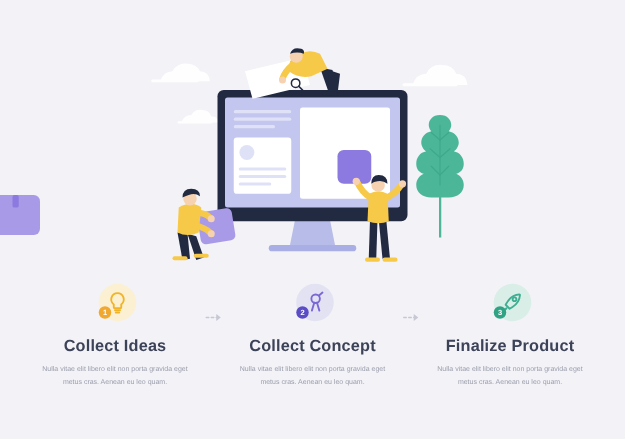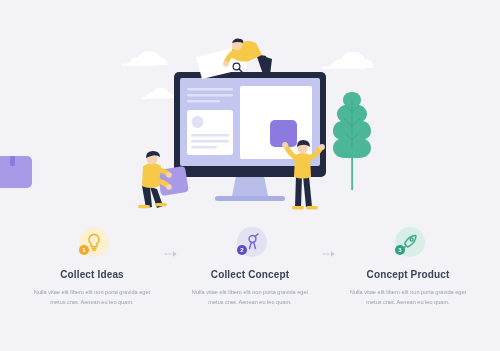--- a/index.html
+++ b/index.html
@@ -52,21 +52,21 @@
 
   .step-badge {
     position: relative;
     width: 42px;
     height: 38px;
     margin-bottom: 4px;
   }
   .step-badge svg { display: block; }
 
   .step-title {
-    font-size: 10px;
+    font-size: 13px;
     font-weight: bold;
     color: #3c4257;
     letter-spacing: .15px;
     margin-top: 2px;
     text-align: center;
     white-space: nowrap;
   }
 
   .step-desc {
     margin-top: 7px;
@@ -293,18 +293,18 @@
           <circle cx="23" cy="17" r="15" fill="#d9eee7"></circle>
           <g stroke="#3fae92" stroke-width="1.5" fill="none" stroke-linecap="round" stroke-linejoin="round">
             <path d="M28.5 10.5 c-4 0.3 -7.5 2.6 -9.6 6 l-1.4 2.3 l3.2 3.2 l2.3 -1.4 c3.4 -2.1 5.7 -5.6 6 -9.6 l-0.5 -0.5 z"></path>
             <line x1="18.2" y1="21.6" x2="15.6" y2="24.2"></line>
             <circle cx="24.6" cy="14.4" r="1.5"></circle>
           </g>
           <circle cx="13" cy="25" r="5" fill="#2fa384"></circle>
           <text x="13" y="27.4" text-anchor="middle" font-family="Liberation Sans, sans-serif" font-size="6" font-weight="bold" fill="#ffffff">3</text>
         </svg>
       </div>
-      <div class="step-title">Concept Product</div>
+      <div class="step-title">Finalize Product</div>
       <div class="step-desc">Nulla vitae elit libero elit non porta gravida eget metus cras. Aenean eu leo quam.</div>
     </div>
 
   </div>
 </div>
 
 </body></html>

